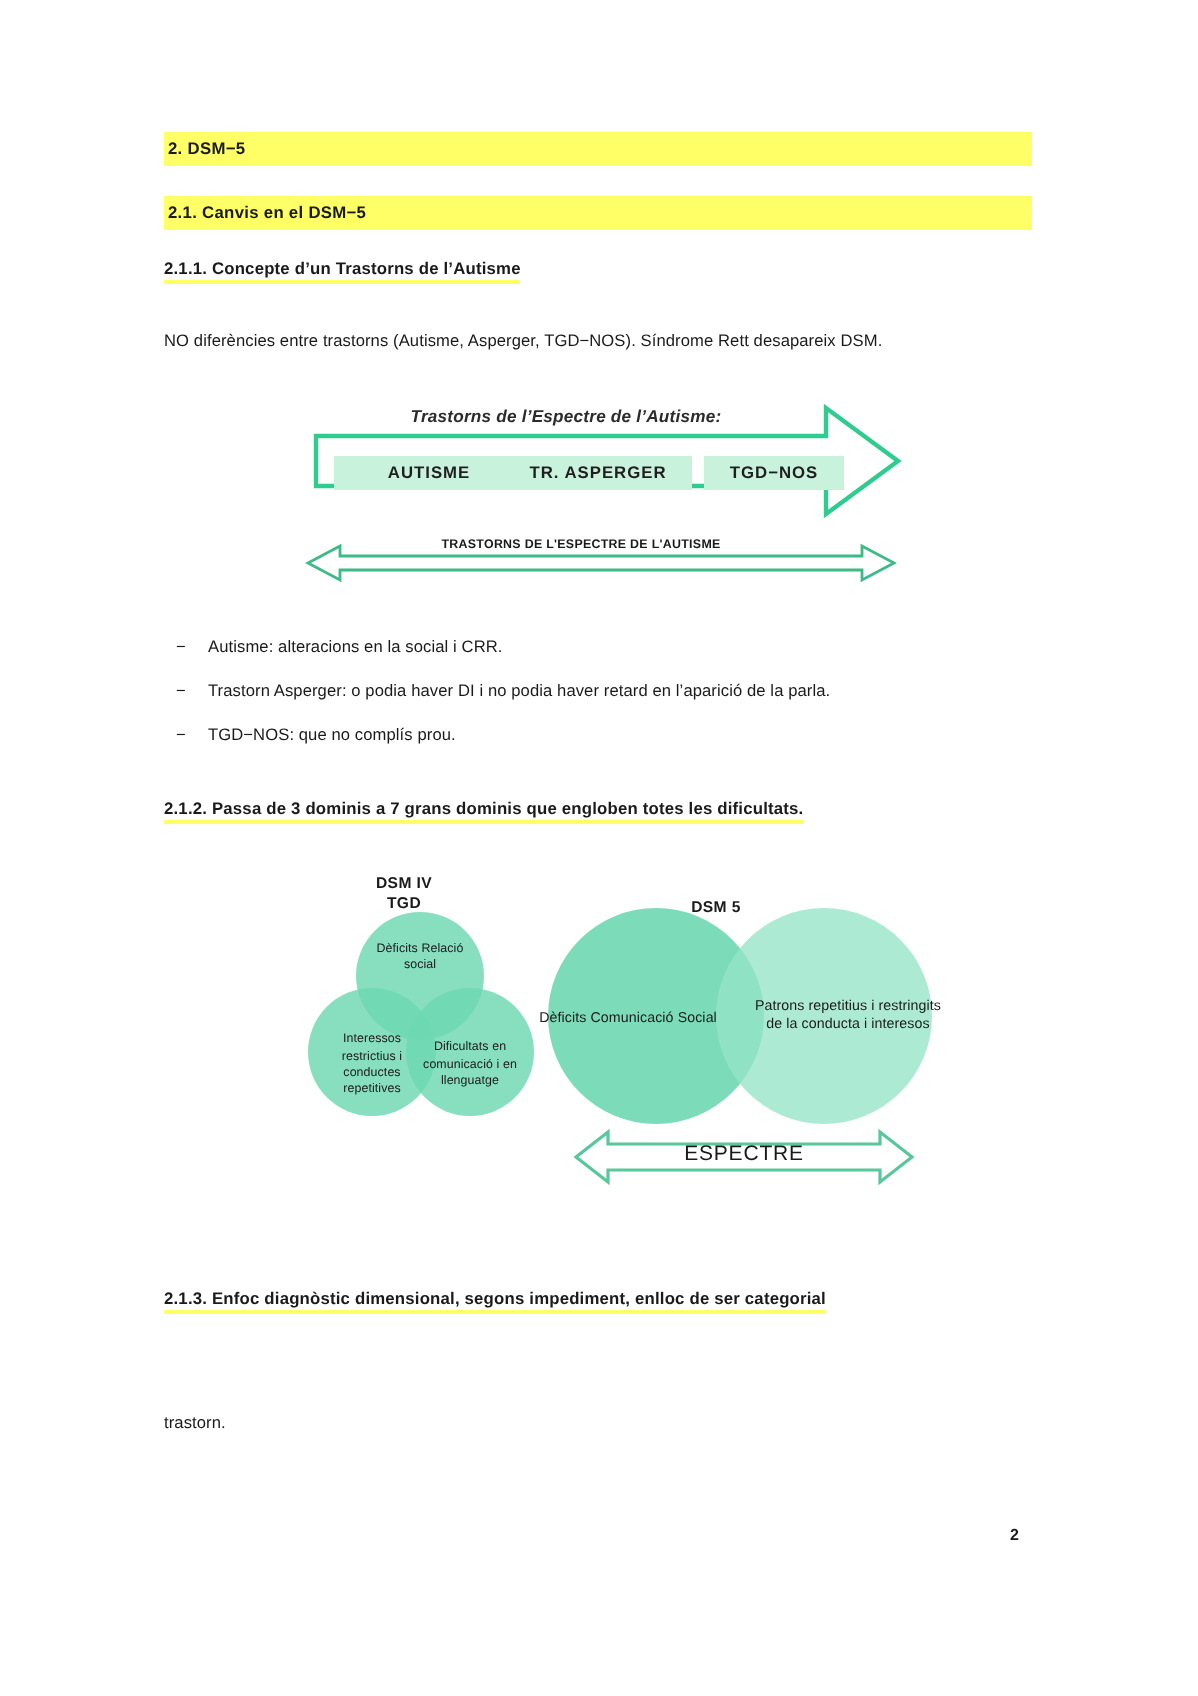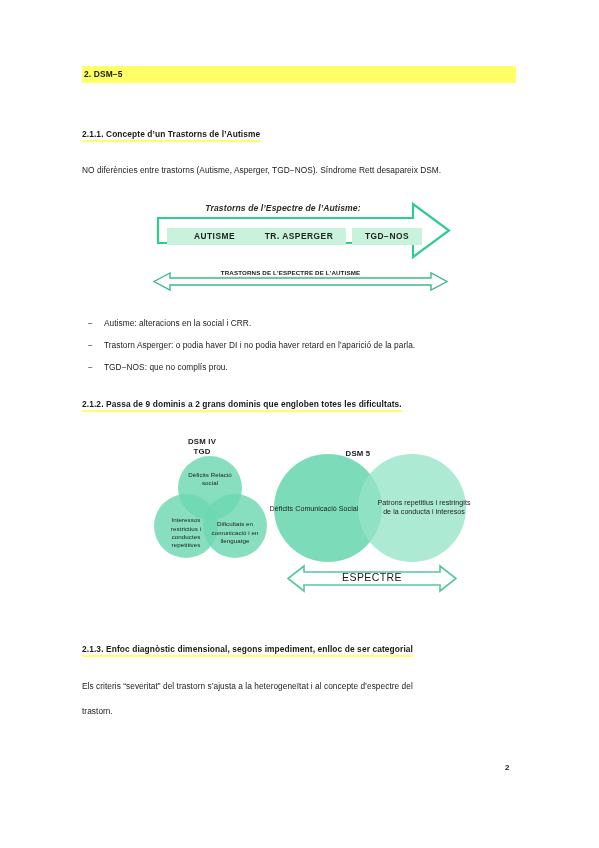--- a/index.html
+++ b/index.html
@@ -218,20 +218,21 @@
     color: #1a1a1a;
   }
 </style>
 </head>
 <body>
 
 <div class="page">
 
   <div class="h-band level1">2. DSM−5</div>
 
+  <div class="h-band level2">2.1. Canvis en el DSM−5</div>
 
   <div class="h-underline s211">2.1.1. Concepte d’un Trastorns de l’Autisme</div>
 
   <div class="body-line p-intro">NO diferències entre trastorns (Autisme, Asperger, TGD−NOS). Síndrome Rett desapareix DSM.</div>
 
   <div class="fig1">
     <svg width="305" height="95" viewBox="0 0 305 95">
 
       <path d="M 10 18 L 265 18 L 265 4 L 301 30.5 L 265 57 L 265 43 L 10 43 Z" fill="#ffffff" stroke="#2ecc8f" stroke-width="2.2" stroke-linejoin="miter"></path>
 
@@ -255,21 +256,21 @@
     <div class="bullet-row">
       <span class="bullet-dash">−</span>
       <span class="bullet-text">Trastorn Asperger: o podia haver DI i no podia haver retard en l’aparició de la parla.</span>
     </div>
     <div class="bullet-row">
       <span class="bullet-dash">−</span>
       <span class="bullet-text">TGD−NOS: que no complís prou.</span>
     </div>
   </div>
 
-  <div class="h-underline s212">2.1.2. Passa de 9 dominis a 2 grans dominis que engloben totes les dificultats.</div>
+  <div class="h-underline s212">2.1.2. Passa de 3 dominis a 7 grans dominis que engloben totes les dificultats.</div>
 
   <div class="fig2">
 
     <div class="venn-title left">
       <div>DSM IV</div>
       <div>TGD</div>
     </div>
 
     <div class="venn-title right">DSM 5</div>
 
@@ -293,18 +294,17 @@
     <div class="espectre-wrap">
       <svg width="172" height="38" viewBox="0 0 172 38">
         <path d="M 18 6 L 2 18.5 L 18 31 L 18 25 L 154 25 L 154 31 L 170 18.5 L 154 6 L 154 12 L 18 12 Z" fill="#ffffff" stroke="#58c79b" stroke-width="1.6" stroke-linejoin="miter"></path>
       </svg>
       <div class="espectre-label">ESPECTRE</div>
     </div>
   </div>
 
   <div class="h-underline s213">2.1.3. Enfoc diagnòstic dimensional, segons impediment, enlloc de ser categorial</div>
 
-  <div class="body-line p-final1">Els criteris “severitat” del trastorn s’ajusta a la heterogeneïtat i al concepte d’espectre del</div>
   <div class="body-line p-final2">trastorn.</div>
 
   <div class="page-number">2</div>
 
 </div>
 
 </body></html>

